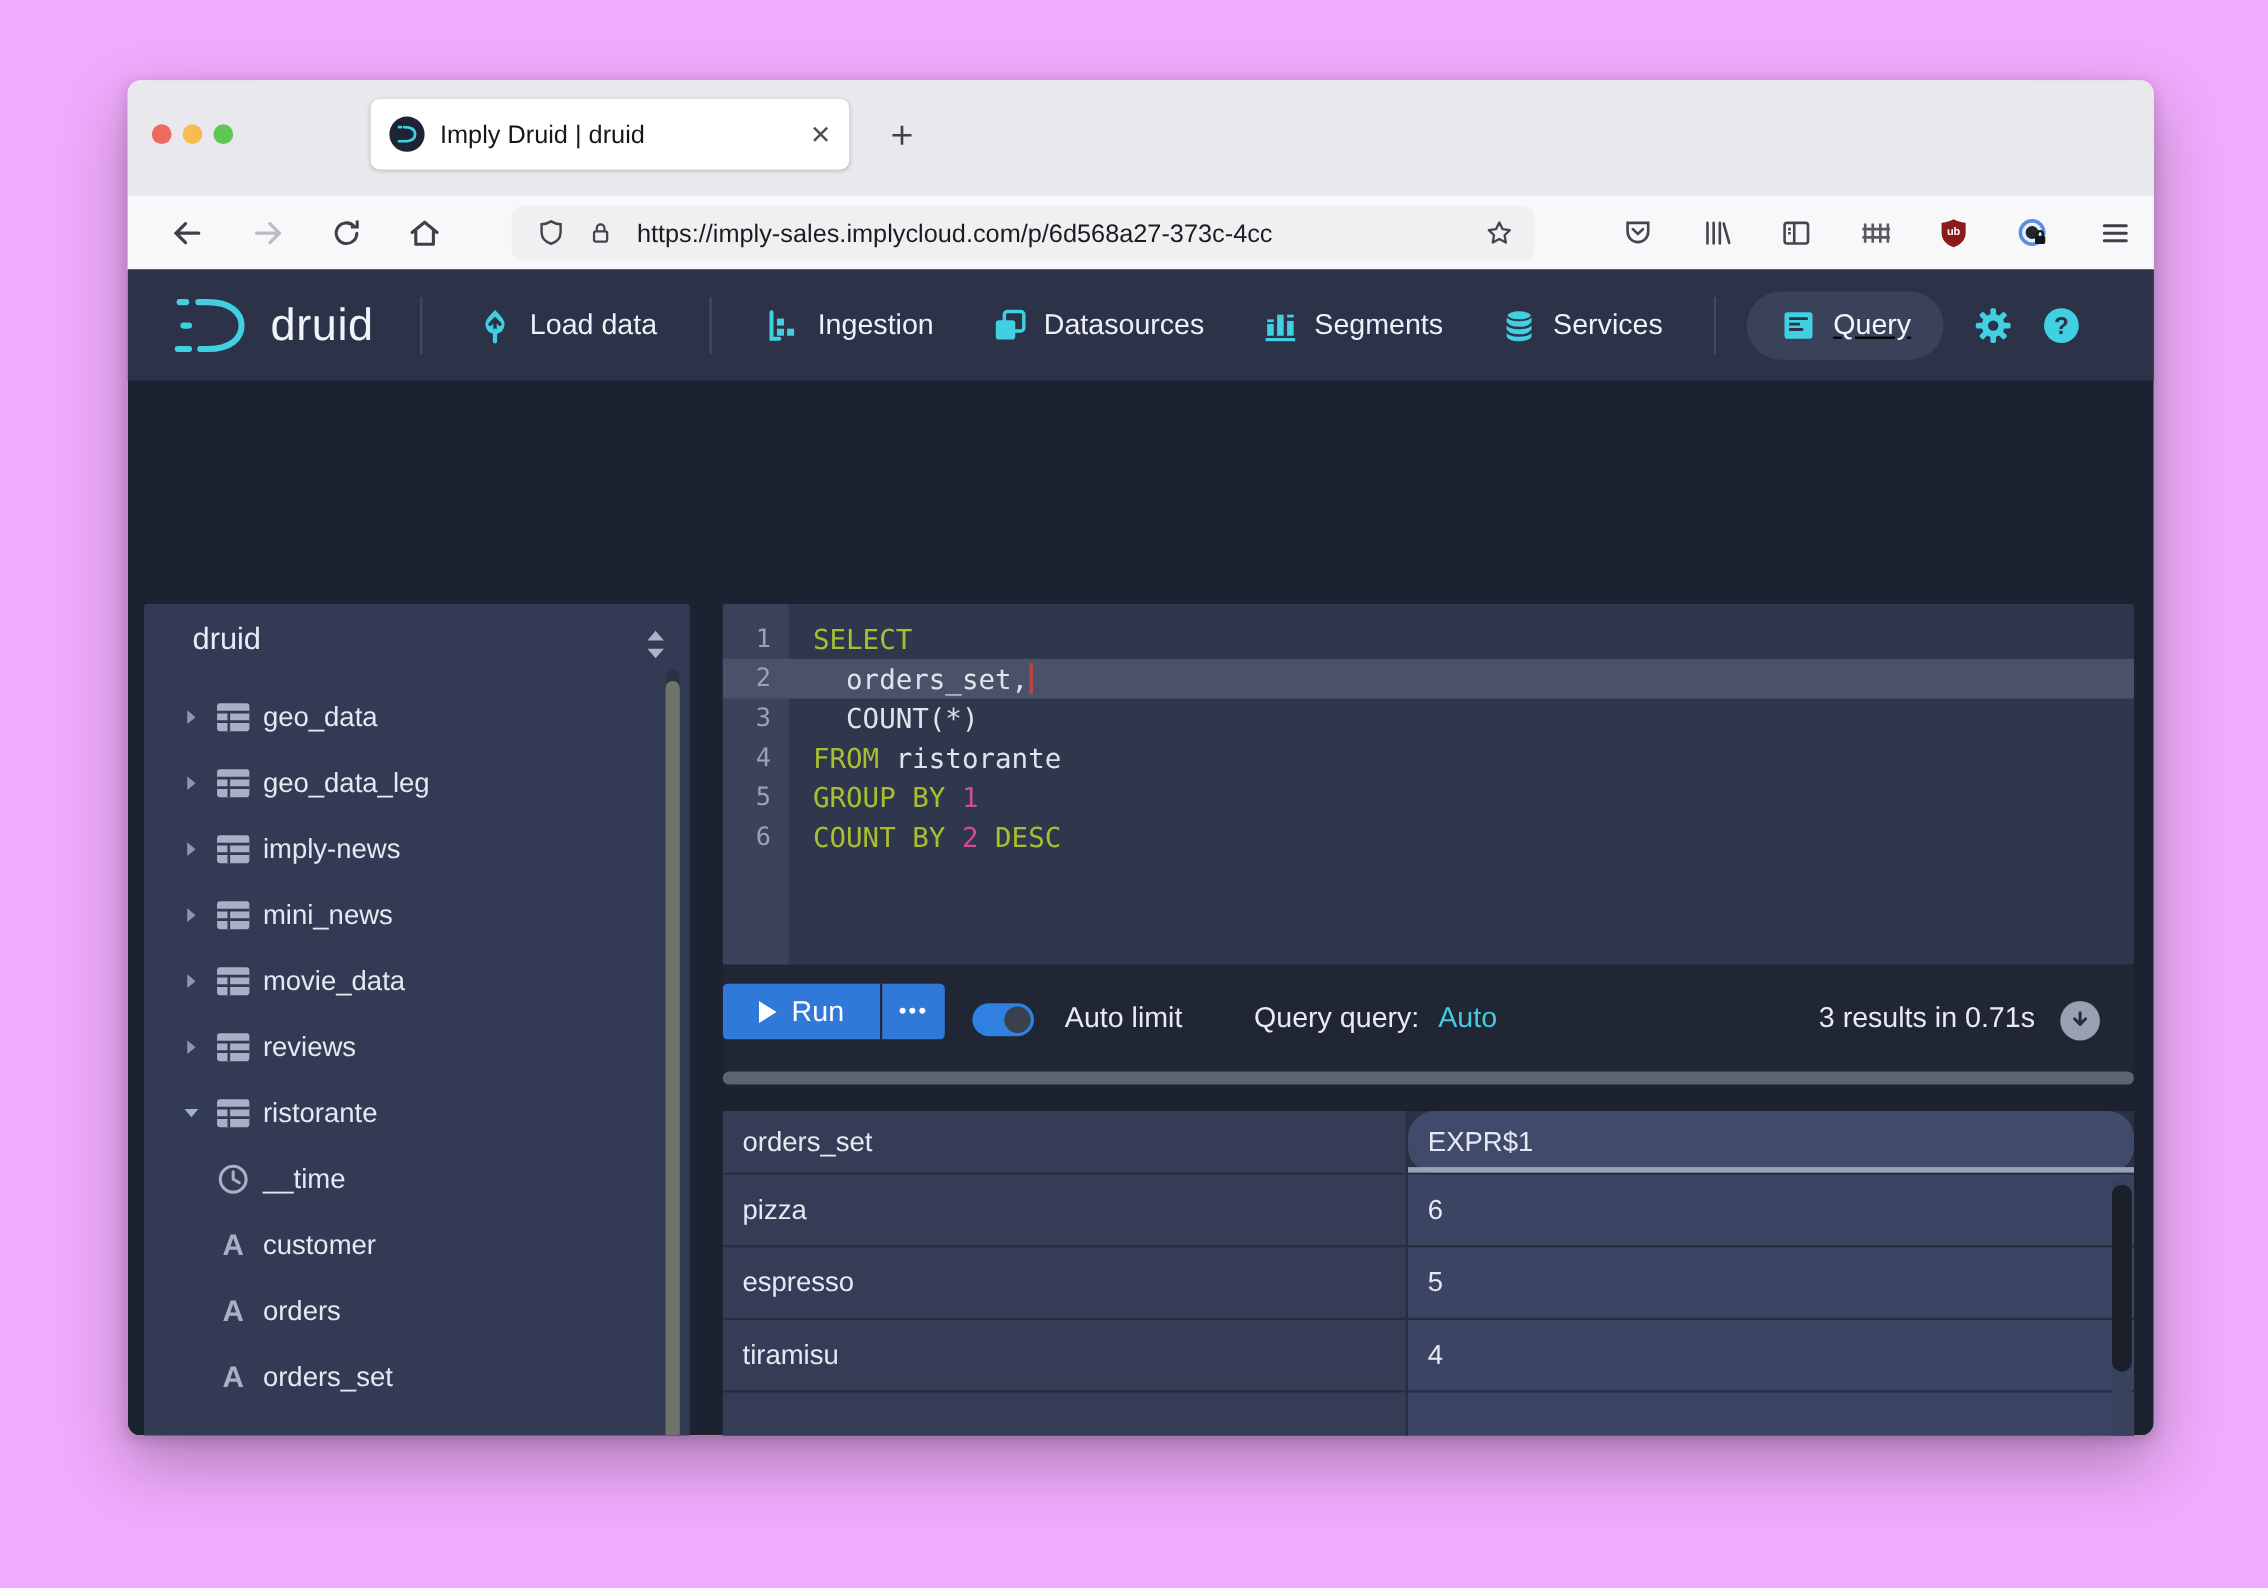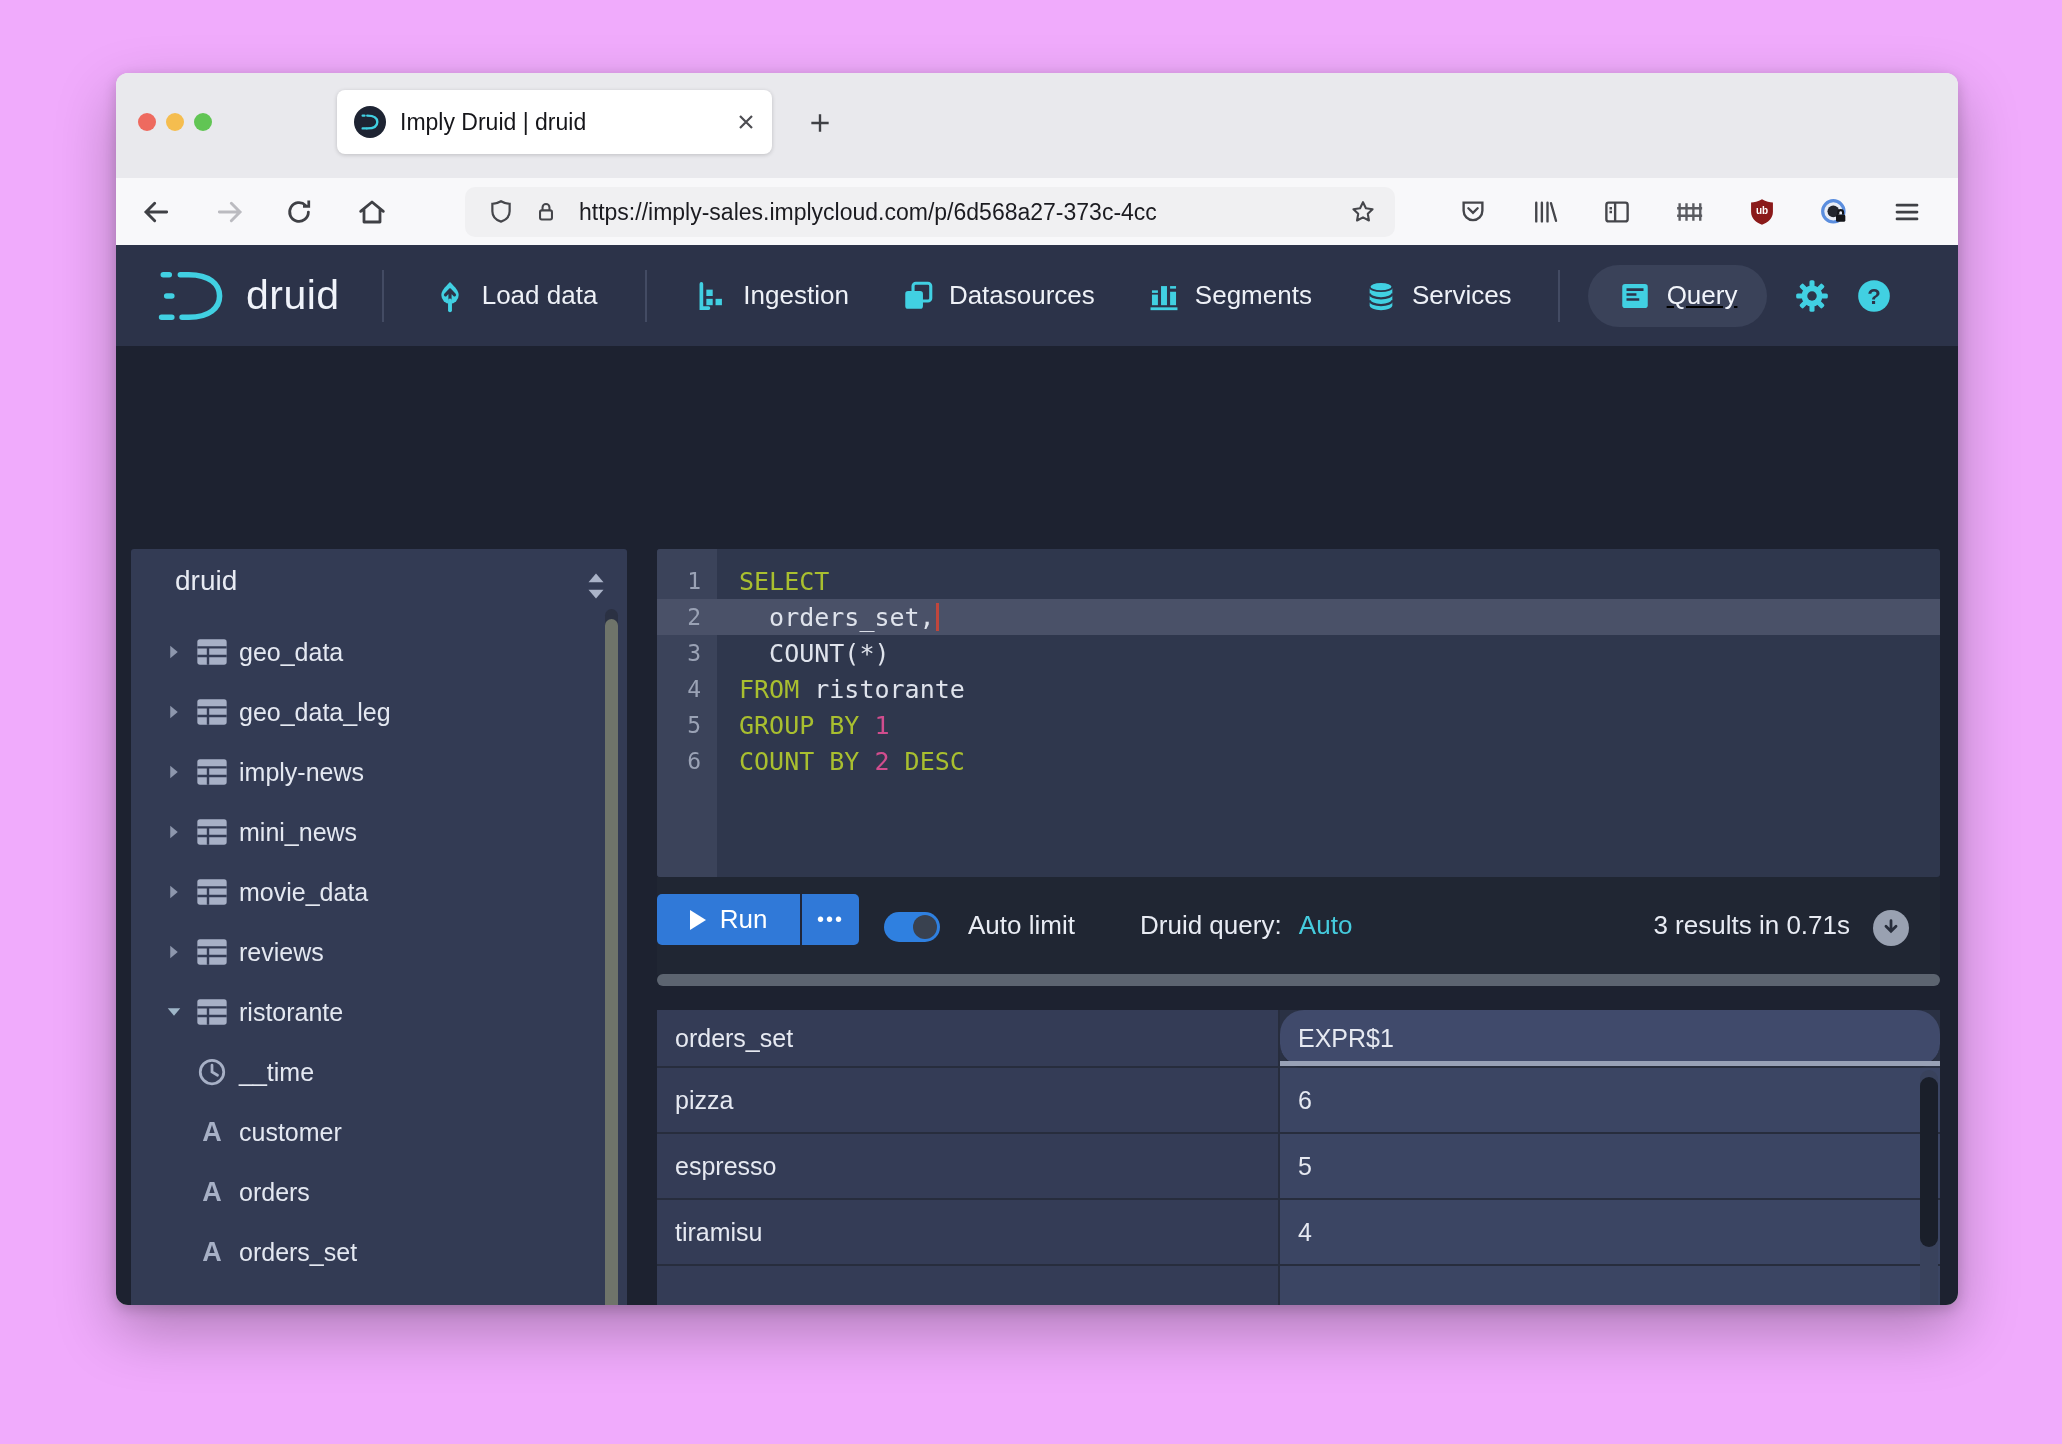--- a/index.html
+++ b/index.html
@@ -9,21 +9,21 @@
     box-shadow:0 25px 60px rgba(0,0,0,.28),0 4px 14px rgba(0,0,0,.18);background:#ececed;overflow:hidden;}
   .tabstrip{position:absolute;left:0;top:0;width:100%;height:105px;background:#e9e9ed;}
   .light{position:absolute;top:40px;width:18px;height:18px;border-radius:50%;}
   .tabcard{position:absolute;left:221px;top:17px;width:435px;height:64px;background:#fff;border-radius:8px;
     box-shadow:0 1px 4px rgba(0,0,0,.18);display:flex;align-items:center;}
   .favicon{width:32px;height:32px;border-radius:50%;background:#1e2433;margin-left:17px;display:flex;align-items:center;justify-content:center;flex:0 0 auto;}
   .tabtitle{margin-left:14px;font-size:23px;color:#16161a;flex:1 1 auto;white-space:nowrap;overflow:hidden;}
   .tabclose{width:40px;height:40px;margin-right:6px;display:flex;align-items:center;justify-content:center;color:#4d4d52;flex:0 0 auto;}
   .newtab{position:absolute;left:684px;top:30px;width:40px;height:40px;display:flex;align-items:center;justify-content:center;}
   .urlrow{position:absolute;left:0;top:105px;width:100%;height:67px;background:#f8f8fa;border-bottom:1px solid #e0e0e4;}
-  .chromeicon{position:absolute;top:0;height:67px;display:flex;align-items:center;justify-content:flex-start;width:46px;}
+  .chromeicon{position:absolute;top:0;height:67px;display:flex;align-items:center;justify-content:flex-end;width:46px;}
   .urlfield{position:absolute;left:349px;top:9px;width:930px;height:50px;background:#f0f0f2;border-radius:10px;display:flex;align-items:center;}
   .urltext{position:relative;font-size:23px;color:#1b1b20;white-space:nowrap;overflow:hidden;width:740px;}
   .urlfade{position:absolute;right:0;top:0;width:90px;height:100%;background:linear-gradient(to right,rgba(240,240,242,0),#f0f0f2 85%);}
   
   .appwrap{position:absolute;left:0;top:172px;width:100%;height:1060px;background:#1d2230;}
   .appheader{position:absolute;left:0;top:0;width:100%;height:101px;background:#2c3349;display:flex;align-items:center;}
   .brandtext{font-size:41px;font-weight:300;color:#f0f3fa;letter-spacing:.5px;}
   .hdiv{width:2px;height:52px;background:#434b63;}
   .hnav{display:flex;align-items:center;gap:14px;cursor:pointer;}
   .hnav span.lbl{font-size:26px;color:#eef1f7;}
@@ -508,21 +508,21 @@
           </div>
           <div class="morebtn">
               <span>•••</span>
             </div>
         </div>
         <div class="toggle">
             <div class="knob"></div>
           </div>
         <div class="rb-lbl" style="left:311px">Auto limit</div>
         <div class="rb-lbl" style="left:483px">
-          <span>Druid query:</span>
+          <span>Query query:</span>
           <span class="cyan" style="margin-left:10px">Auto</span>
         </div>
         <div class="rb-lbl" style="right:90px;text-align:right">3 results in 0.71s</div>
         <div class="dl-circle">
           <svg width="22" height="22" viewBox="0 0 24 24">
               <path d="M12 4 v11 M6.5 10 L12 15.5 L17.5 10" stroke="#272d3b" stroke-width="3" fill="none" stroke-linecap="round"></path>
             </svg>
         </div>
       </div>
 

